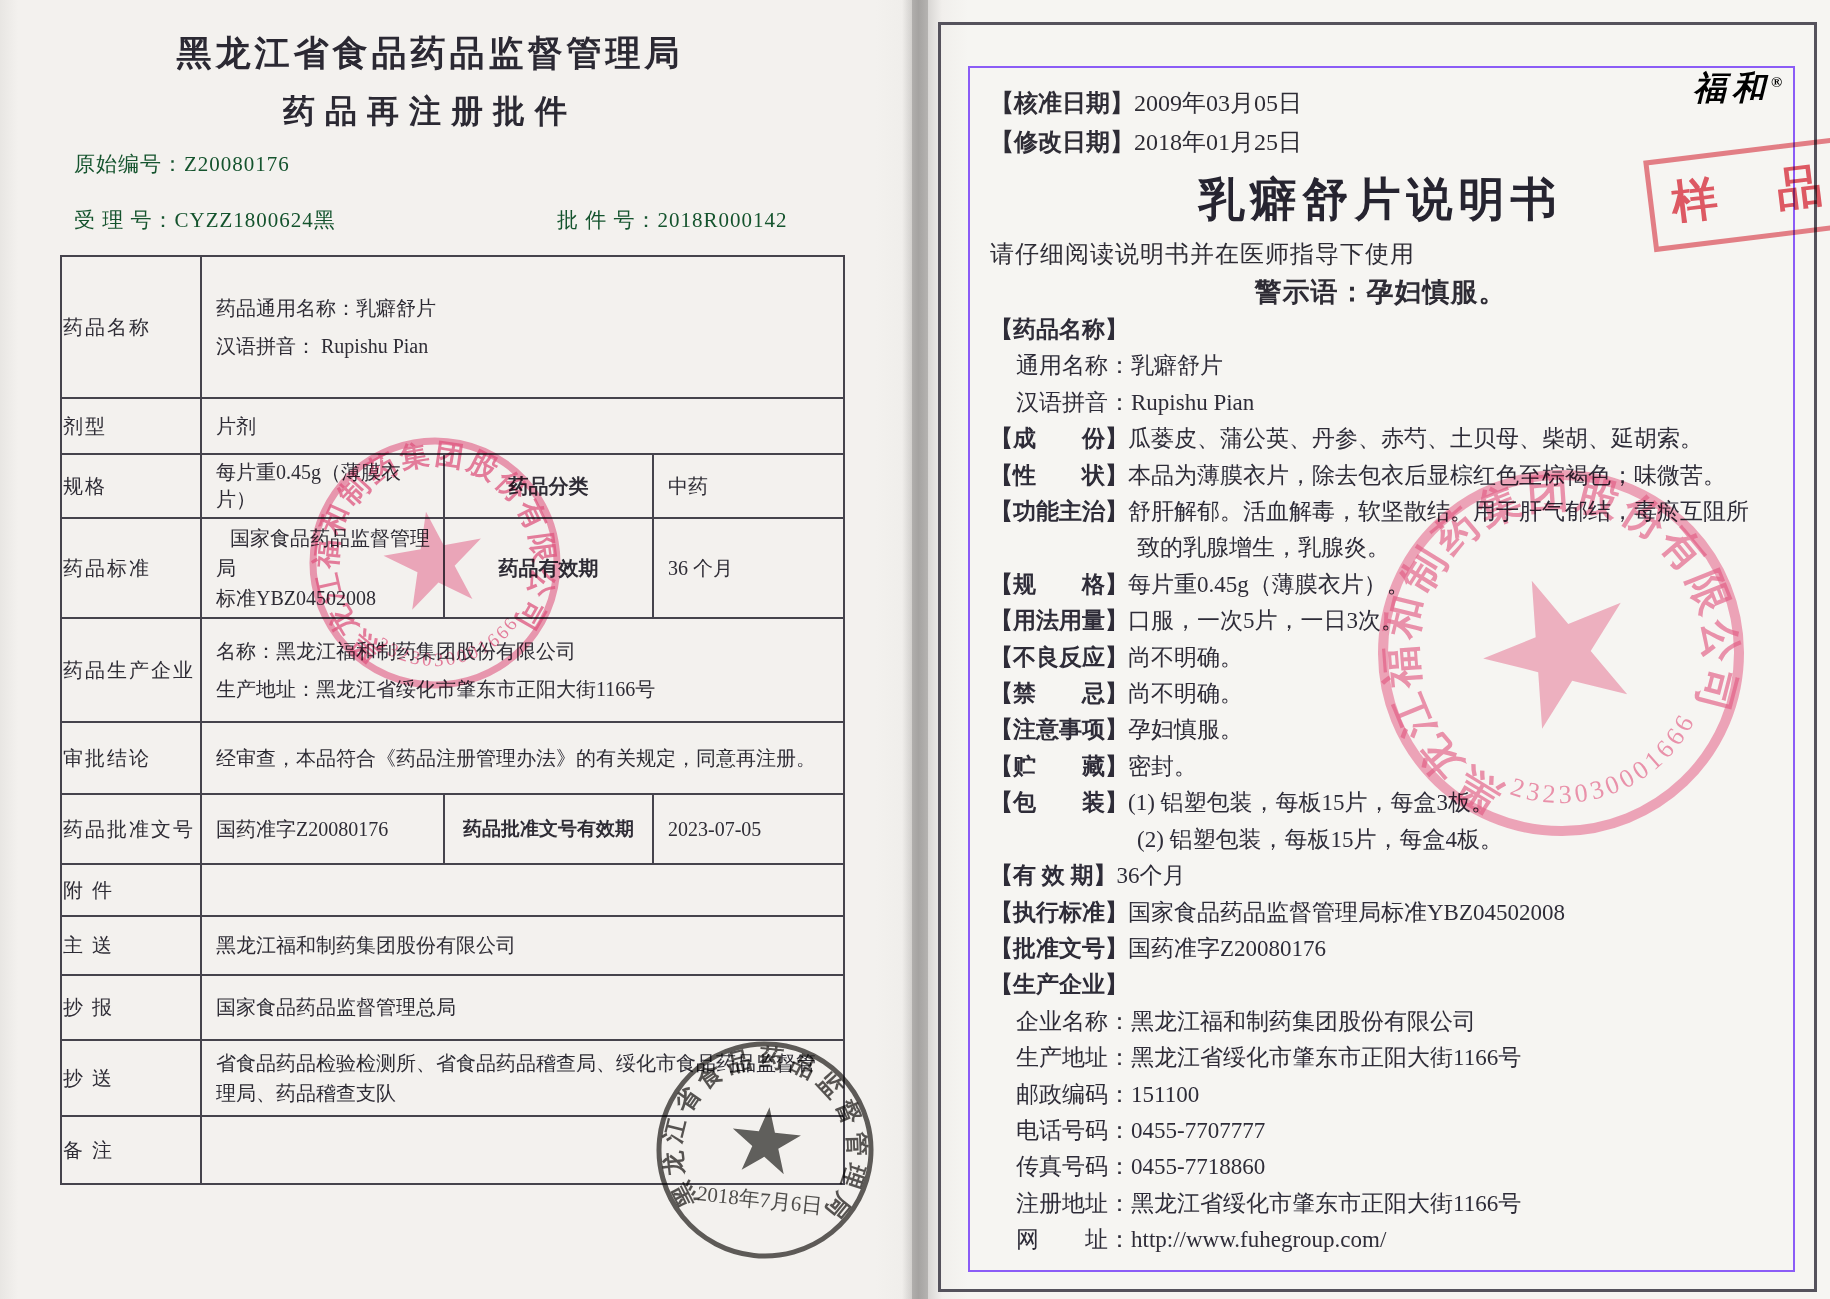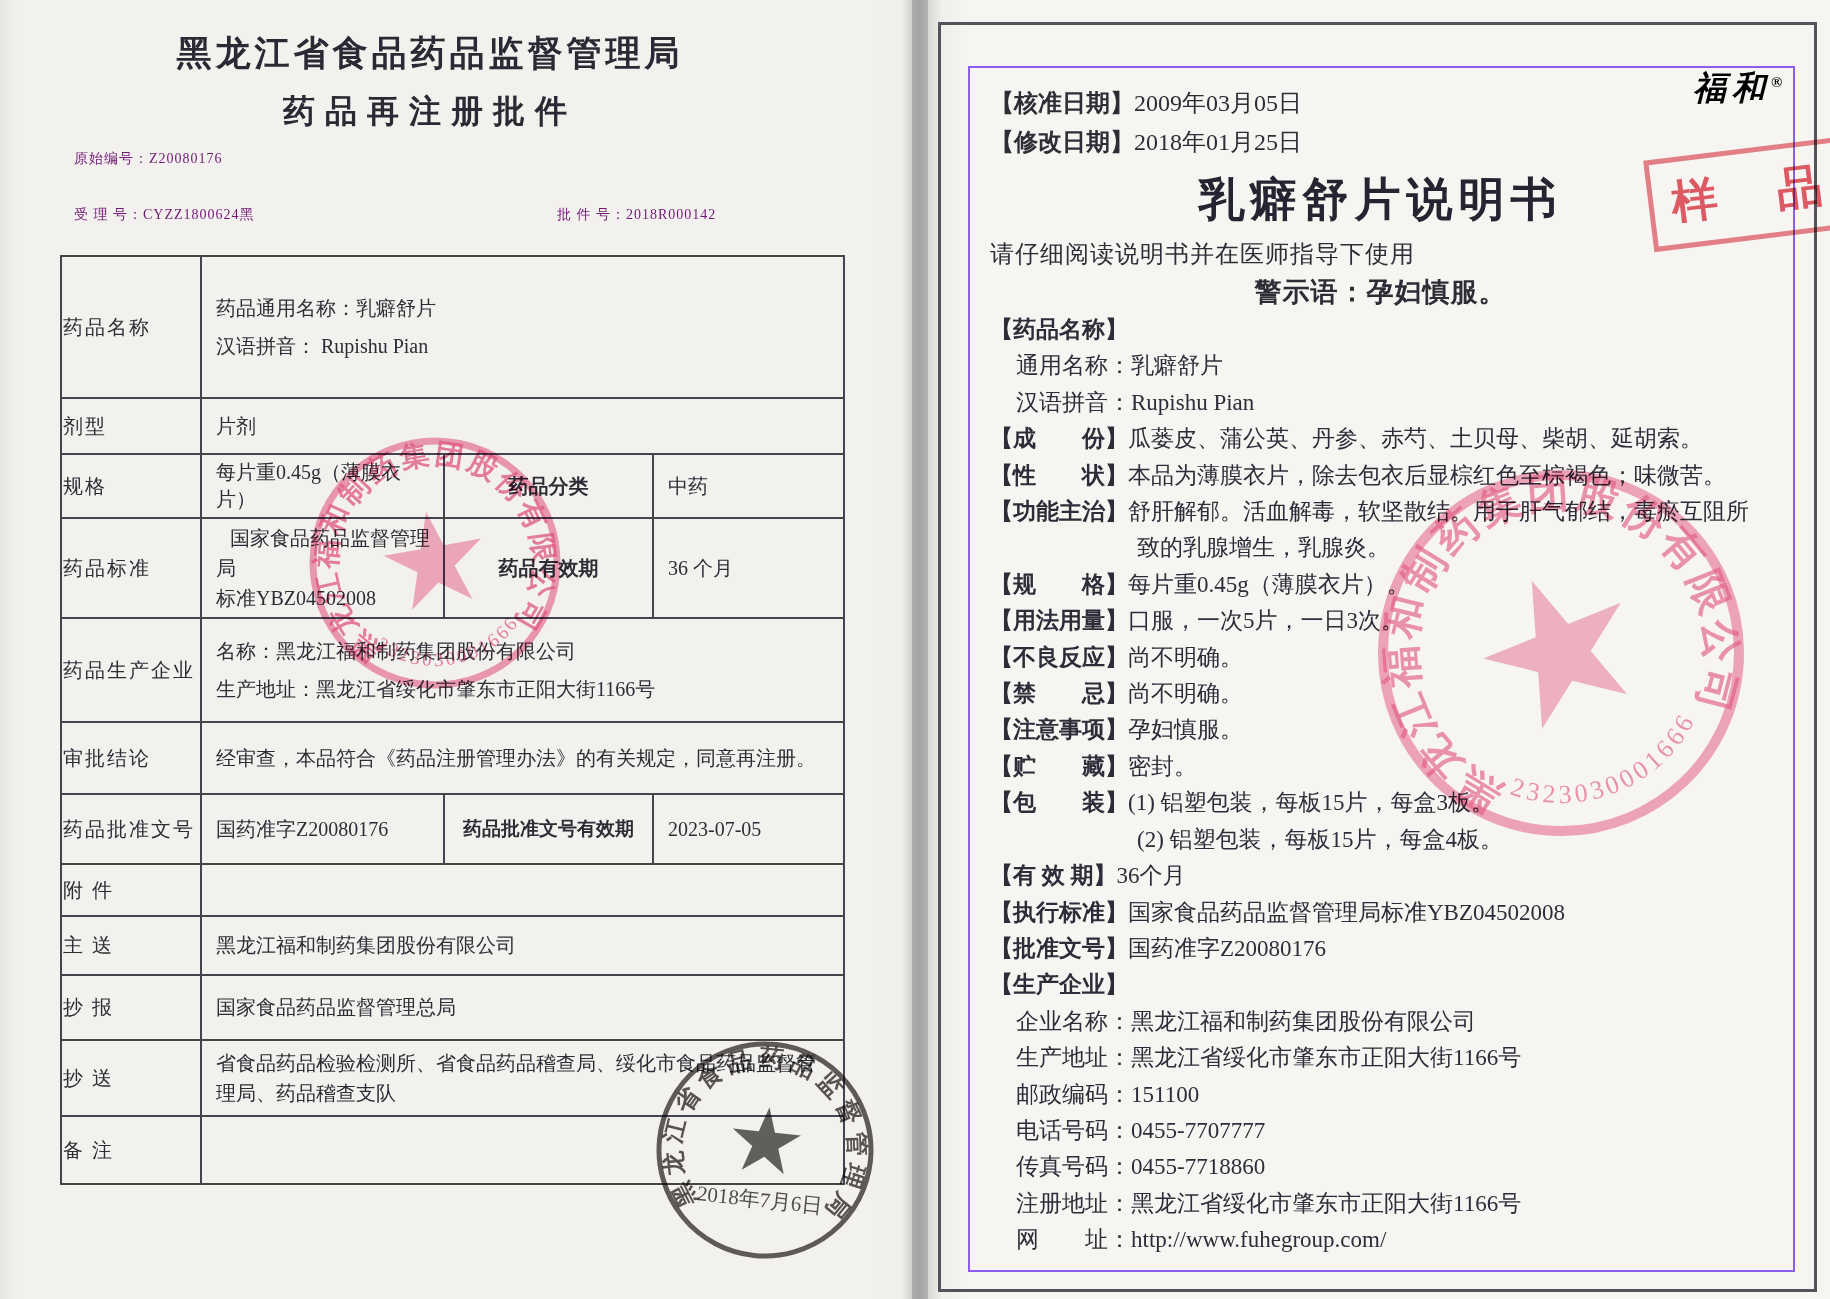--- a/index.html
+++ b/index.html
@@ -12,21 +12,21 @@
   .paper-right{position:absolute;left:928px;top:0;width:902px;height:1299px;
     background:linear-gradient(90deg,#d8d6d4 0,#f1efec 14px,#f6f5f2 40px,#f6f5f2 100%);}
   .gap-shadow{position:absolute;left:902px;top:0;width:30px;height:1299px;
     background:linear-gradient(90deg,rgba(140,138,136,0) 0,rgba(130,128,126,.45) 55%,rgba(150,148,146,.15) 100%);}
 
   
   .l-agency{position:absolute;left:0;top:30px;width:860px;text-align:center;
     font-size:35px;font-weight:700;letter-spacing:4px;color:#2b2933;}
   .l-title{position:absolute;left:0;top:90px;width:860px;text-align:center;
     font-size:32px;font-weight:700;letter-spacing:10px;color:#2b2933;}
-  .l-meta{position:absolute;font-size:14px;color:#701a75;letter-spacing:1px;white-space:nowrap;}
+  .l-meta{position:absolute;font-size:21px;color:#14532d;letter-spacing:1px;white-space:nowrap;}
   .reg-table{position:absolute;left:60px;top:255px;border-collapse:collapse;table-layout:fixed;}
   .reg-table td{border:2px solid #45434c;font-size:20px;color:#2e2c35;
     vertical-align:middle;overflow:hidden;}
   .reg-table td.lbl{letter-spacing:2px;}
   .reg-table td.val{padding:4px 10px 4px 14px;}
   .reg-table td.lbl2{text-align:center;font-weight:bold;}
   .two-line div{line-height:1.9;}
   .std-cell div{line-height:1.5;}
 
   

